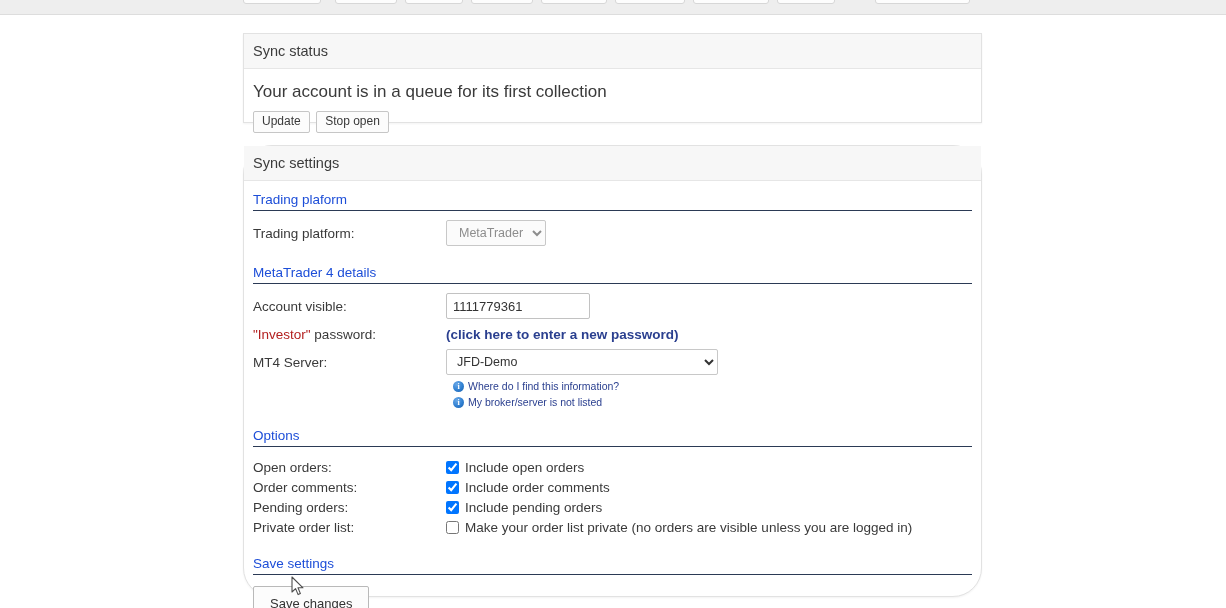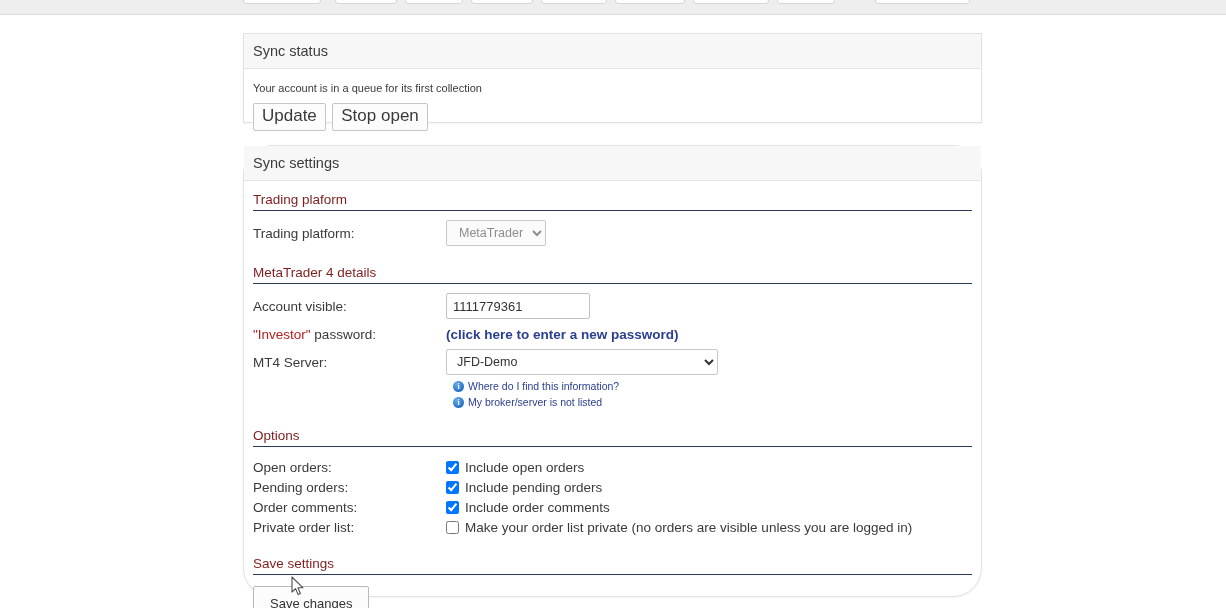--- a/index.html
+++ b/index.html
@@ -67,46 +67,46 @@
   .panel-head-title {
     font-size: 14.5px;
     color: #3b3b3b;
     font-weight: normal;
   }
   .panel-body { padding: 13px 9px 12px 9px; }
 
   
   #panel-sync-status { top: 33px; height: 90px; }
   #sync-status-text {
-    font-size: 11px;
+    font-size: 17px;
     color: #3a3a3a;
     margin-bottom: 9px;
     padding-left: 0px;
   }
   .plain-btn {
     display: inline-block;
-    font-size: 17px;
+    font-size: 12px;
     color: #3a3a3a;
     background: #fcfcfc;
     border: 1px solid #c6c6c6;
     border-radius: 2px;
     padding: 3px 8px 4px 8px;
     margin-right: 2px;
     font-family: "Liberation Sans", sans-serif;
     line-height: 1.1;
     cursor: default;
   }
 
   
   #panel-sync-settings { top: 145px; height: 452px; border-radius: 29px; }
   #panel-sync-settings .panel-body { padding: 0 9px 0 9px; }
 
   .section-title {
     font-size: 13.5px;
-    color: #7f1d1d;
+    color: #1d4ed8;
     padding: 11px 0 3px 0;
     border-bottom: 1px solid #2b3a55;
     margin-bottom: 3px;
   }
 
   .form-row {
     display: flex;
     align-items: center;
     min-height: 20px;
   }
@@ -300,31 +300,31 @@
     <div class="section-title" style="margin-top:9px;">Options</div>
     <div id="options-rows" style="margin-top:8px;">
         <div class="opt-row">
           <div class="opt-label">Open orders:</div>
           <label class="opt-check">
             <input type="checkbox" checked="" style="">
             <span>Include open orders</span>
           </label>
         </div>
         <div class="opt-row">
+          <div class="opt-label">Order comments:</div>
+          <label class="opt-check">
+            <input type="checkbox" checked="" style="">
+            <span>Include order comments</span>
+          </label>
+        </div>
+        <div class="opt-row">
           <div class="opt-label">Pending orders:</div>
           <label class="opt-check">
             <input type="checkbox" checked="" style="">
             <span>Include pending orders</span>
-          </label>
-        </div>
-        <div class="opt-row">
-          <div class="opt-label">Order comments:</div>
-          <label class="opt-check">
-            <input type="checkbox" checked="" style="">
-            <span>Include order comments</span>
           </label>
         </div>
         <div class="opt-row">
           <div class="opt-label">Private order list:</div>
           <label class="opt-check">
             <input type="checkbox" style="">
             <span>Make your order list private (no orders are visible unless you are logged in)</span>
           </label>
         </div>
       </div>

